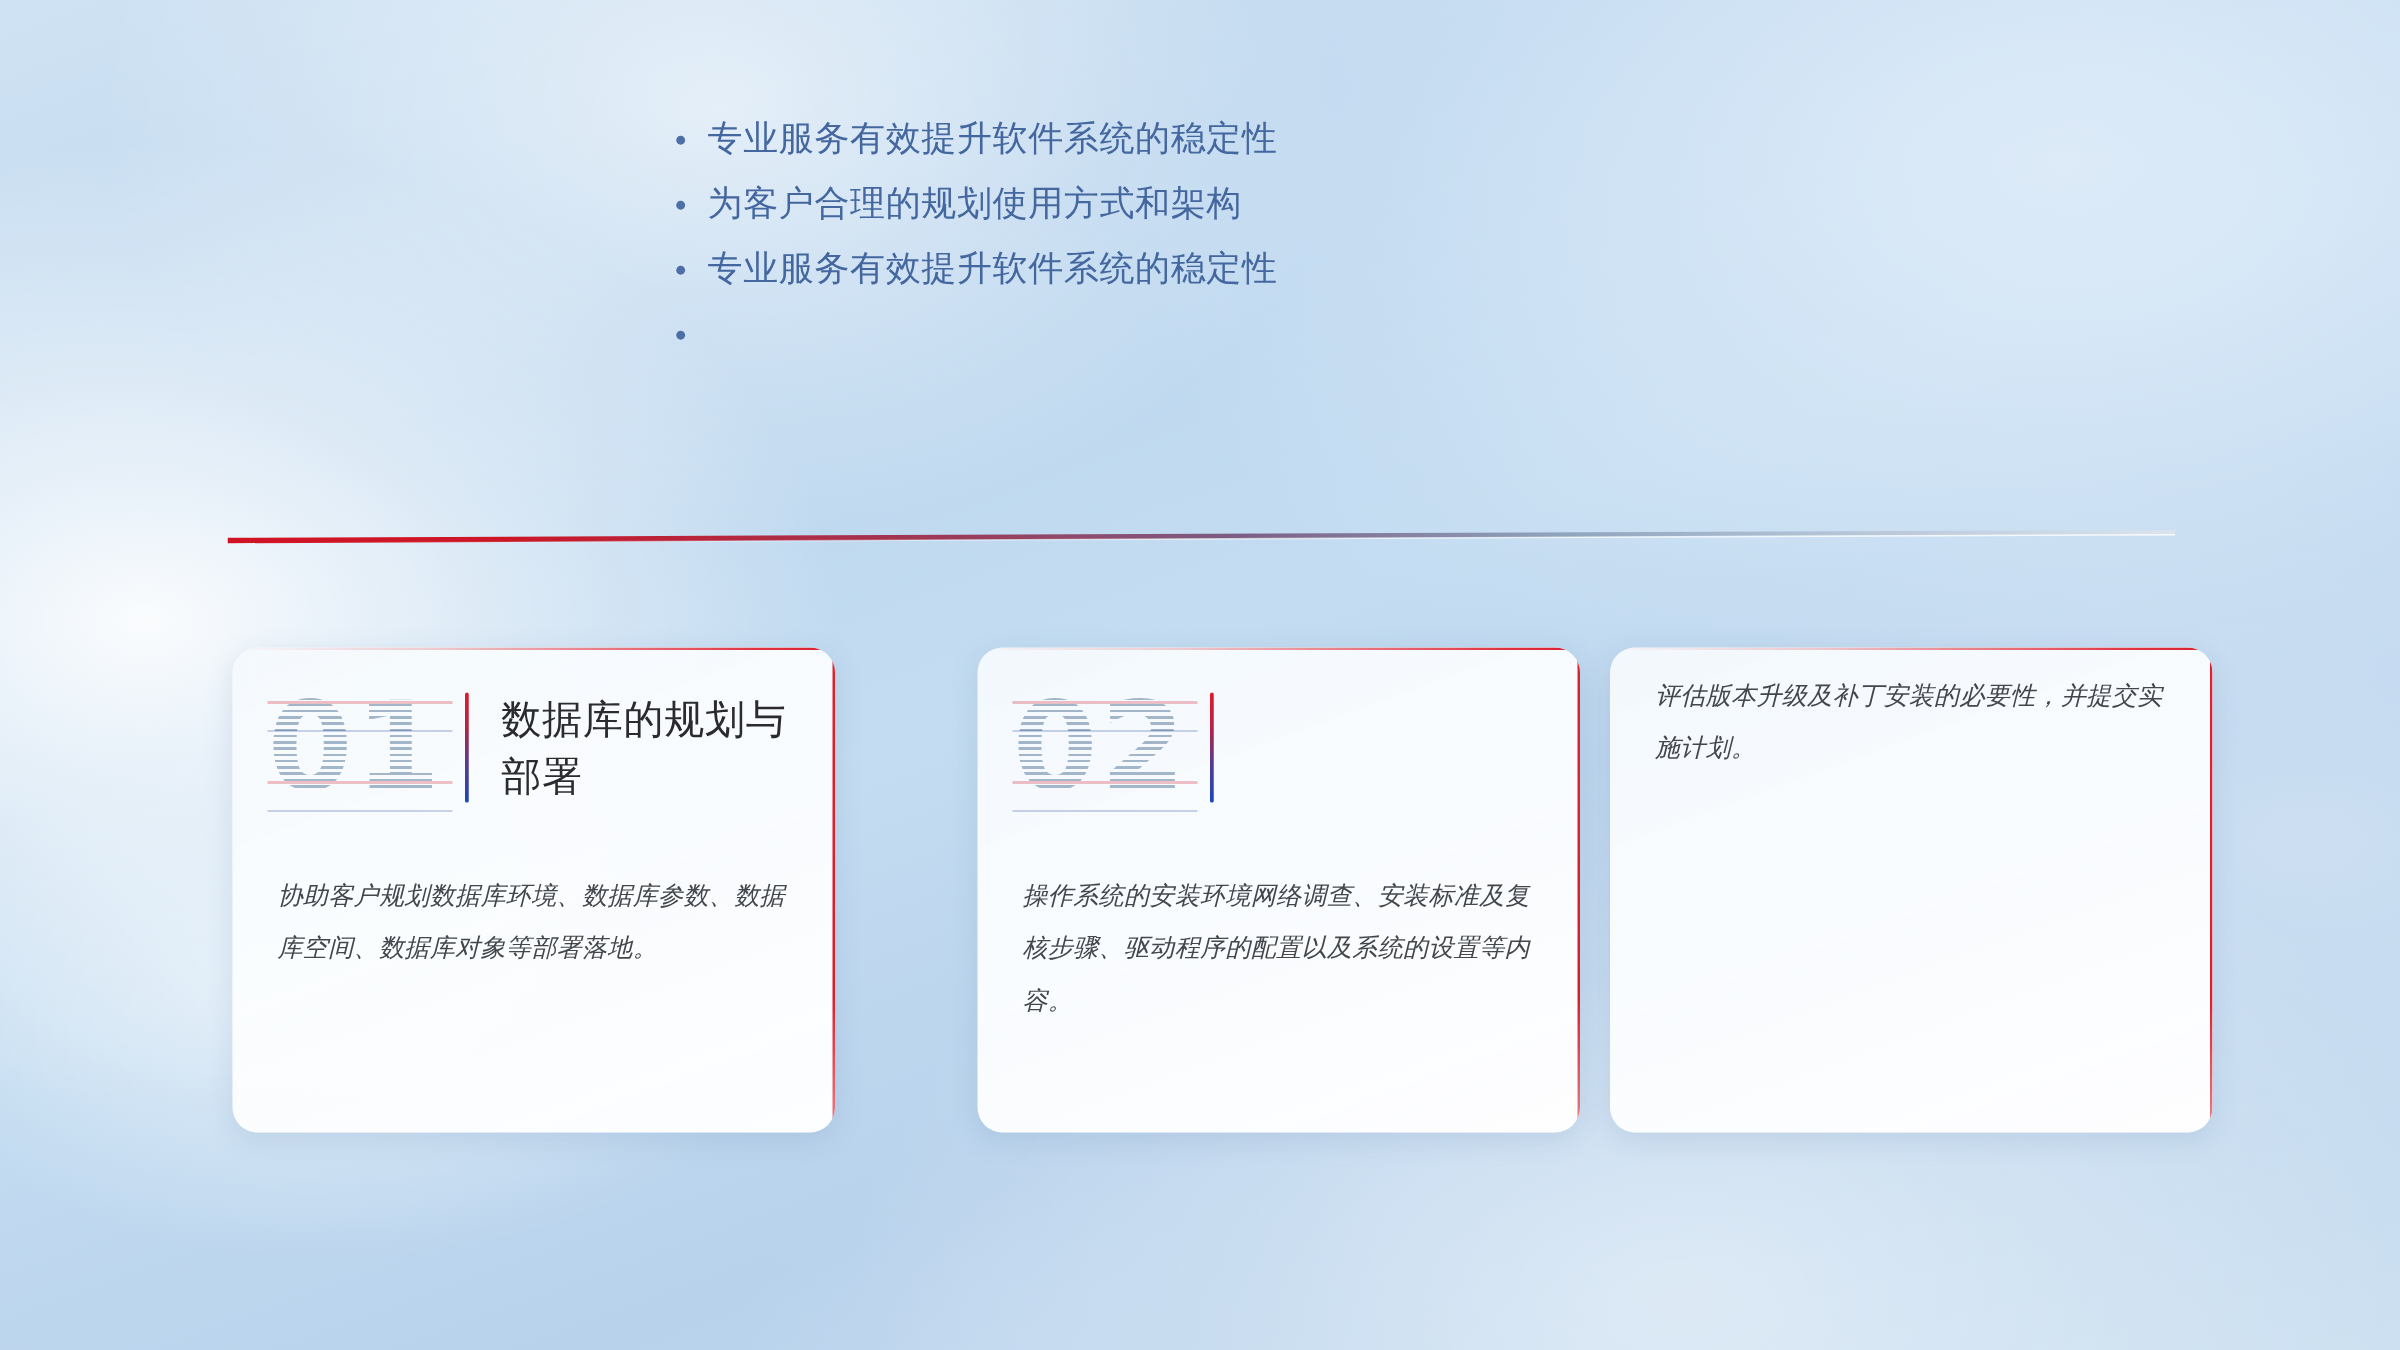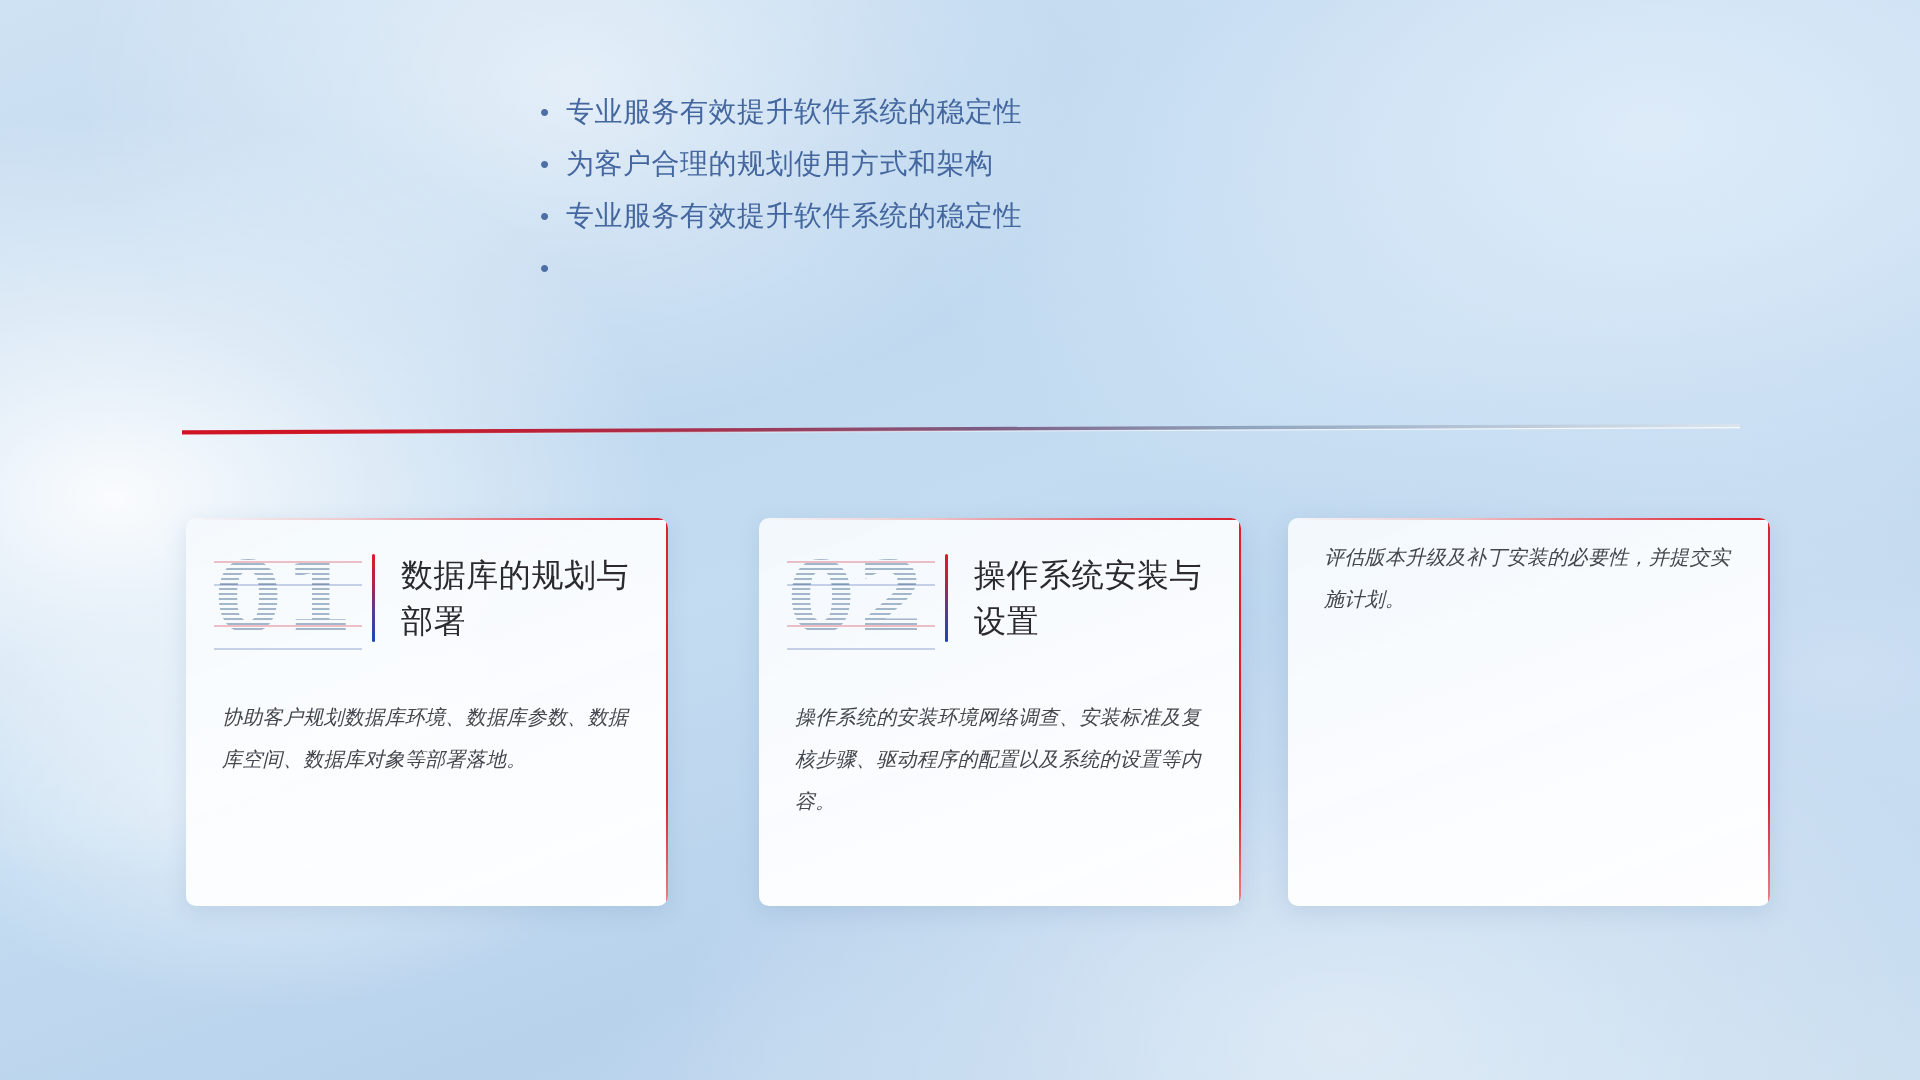--- a/index.html
+++ b/index.html
@@ -89,21 +89,21 @@
     top: 518px;
     width: 1920px;
     height: 400px;
     z-index: 5;
   }
   .card {
     position: absolute;
     top: 0;
     width: 482px;
     height: 388px;
-    border-radius: 10px;
+    border-radius: 20px;
     background: linear-gradient(160deg,
         rgba(244,249,253,0.97) 0%,
         rgba(250,252,254,0.96) 38%,
         rgba(255,255,255,0.97) 100%);
     box-shadow: 0 6px 22px rgba(90,120,160,0.16);
     overflow: hidden;
   }
   .card::before {
     content: "";
     position: absolute;
@@ -116,21 +116,21 @@
         #d8202f 100%);
   }
   .card::after {
     content: "";
     position: absolute;
     right: 0; top: 0; bottom: 0;
     width: 2px;
     background: linear-gradient(180deg, #da2331 0%, #d81f2d 72%, rgba(216,31,45,0.55) 100%);
   }
   #card-0 { left: 186px; }
-  #card-1 { left: 759px; }
+  #card-1 { left: 782px; }
   #card-2 { left: 1288px; }
 
   .card-head {
     position: relative;
     height: 160px;
     display: flex;
     align-items: center;
     padding: 0 34px 0 28px;
   }
   .card-number {
@@ -273,21 +273,20 @@
       <div class="card-body">协助客户规划数据库环境、数据库参数、数据库空间、数据库对象等部署落地。</div>
     </div>
 
     <div class="card" id="card-1">
       <div class="card-head">
         <div class="card-number">
           <div class="numtext">02</div>
           <div class="numtint"></div>
         </div>
         <div class="card-rule"></div>
-        <div class="card-title">操作系统安装与设置</div>
       </div>
       <div class="card-body">操作系统的安装环境网络调查、安装标准及复核步骤、驱动程序的配置以及系统的设置等内容。</div>
     </div>
 
     <div class="card" id="card-2">
       <div class="card-body">评估版本升级及补丁安装的必要性，并提交实施计划。</div>
     </div>
 
   </div>
 

